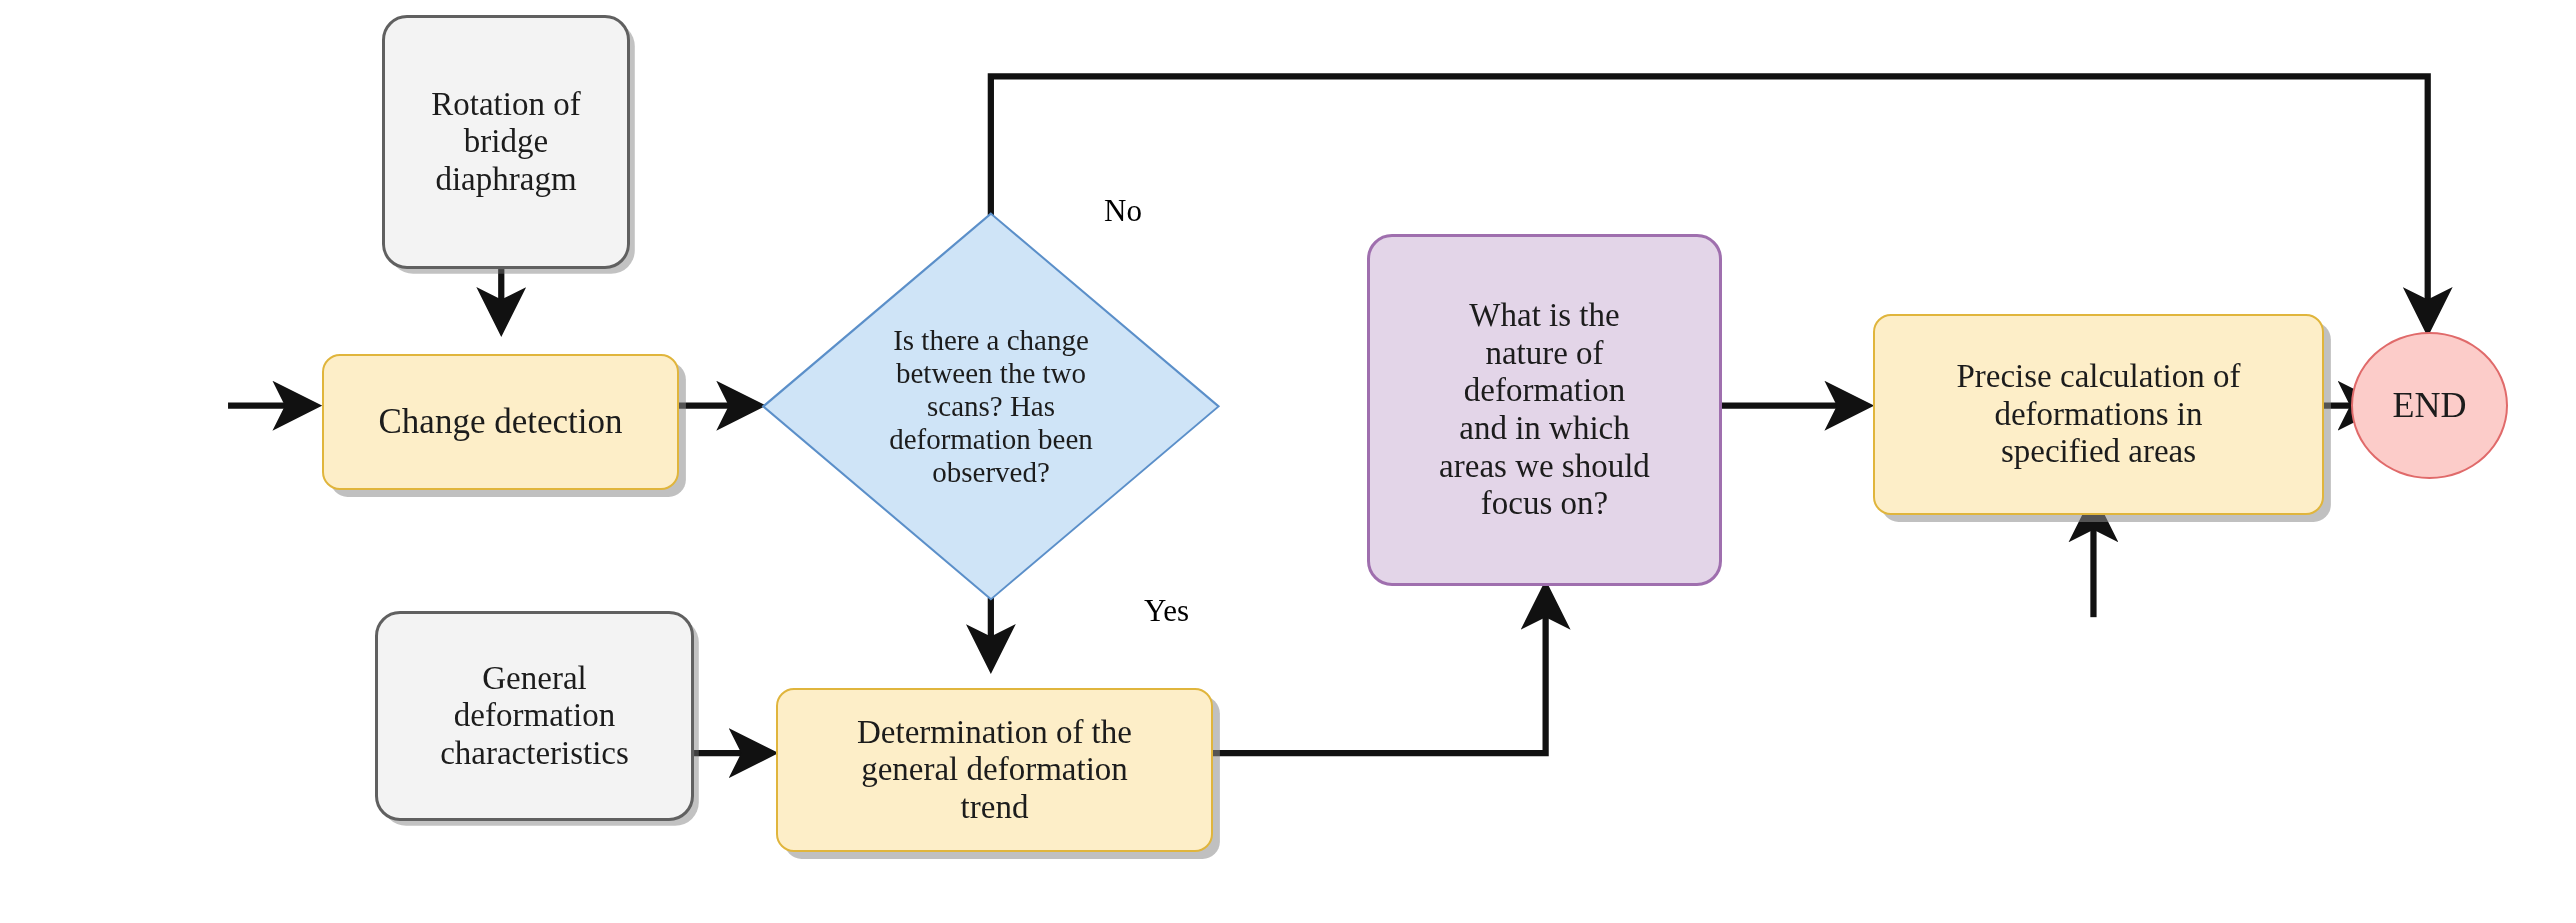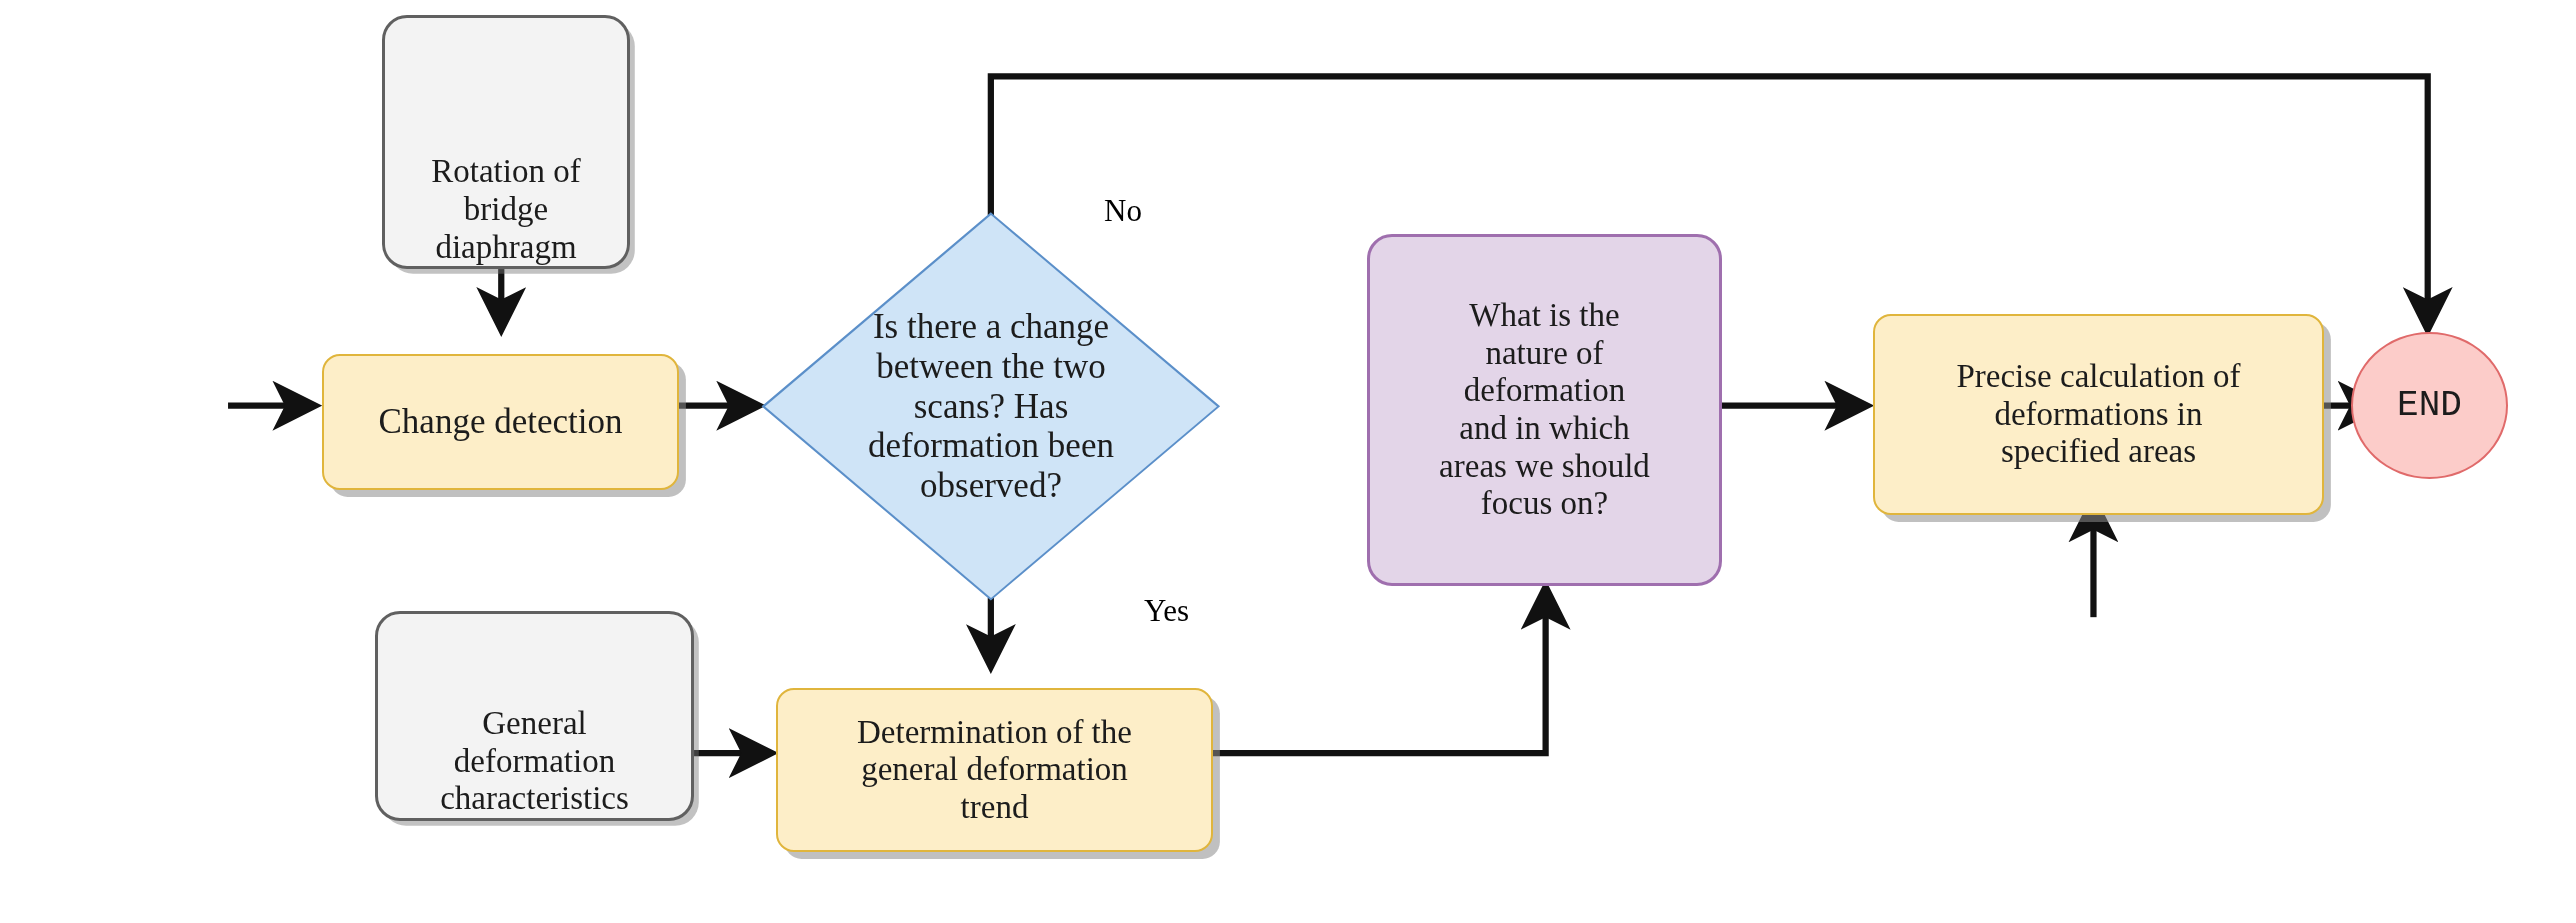--- a/index.html
+++ b/index.html
@@ -64,21 +64,20 @@
     margin-top: 16px;
   }
 
   
   .note {
     background: #f3f3f3;
     border: 3.5px solid #606060;
     border-radius: 25px;
     font-size: 35px;
     box-shadow: 6.2px 6.2px 0 -1.4px rgba(120,120,120,0.45);
-    align-items: flex-end;
   }
 
   
   .question-box {
     background: #e3d5e8;
     border: 3.5px solid #9f6fae;
     border-radius: 1.4px;
     font-size: 35px;
   }
 
@@ -155,21 +154,21 @@
 bridge
 diaphragm</span>
   </div>
 
   <div class="node process" style="left:322px; top:338px; width:357px; height:136px;">
     <span class="lbl">Change detection</span>
   </div>
 
   <div class="node decision" style="left:765px; top:215px; width:452px; height:383px;">
     <div class="diamond-shape"></div>
-    <span class="lbl" style="font-size:35px;">Is there a change
+    <span class="lbl" style="font-size:29px;">Is there a change
 between the two
 scans? Has
 deformation been
 observed?</span>
   </div>
 
   <div class="edge-label" style="left:1104px; top:193px;">No</div>
 
   <div class="edge-label" style="left:1100px; top:593px;margin-left:44px;">Yes</div>
 
@@ -194,18 +193,18 @@
 focus on?</span>
   </div>
 
   <div class="node process" style="left:1873px; top:298px; width:451px; height:201px; font-size:33px;">
     <span class="lbl">Precise calculation of
 deformations in
 specified areas</span>
   </div>
 
 
-  <div class="node terminator term-end" style="left:2351px; top:332px; width:157px; height:147px;font-family:Liberation Mono, monospace;">
+  <div class="node terminator term-end" style="left:2351px; top:332px; width:157px; height:147px;">
     <span class="lbl">END</span>
   </div>
 
 </div>
 
 
 </body></html>

